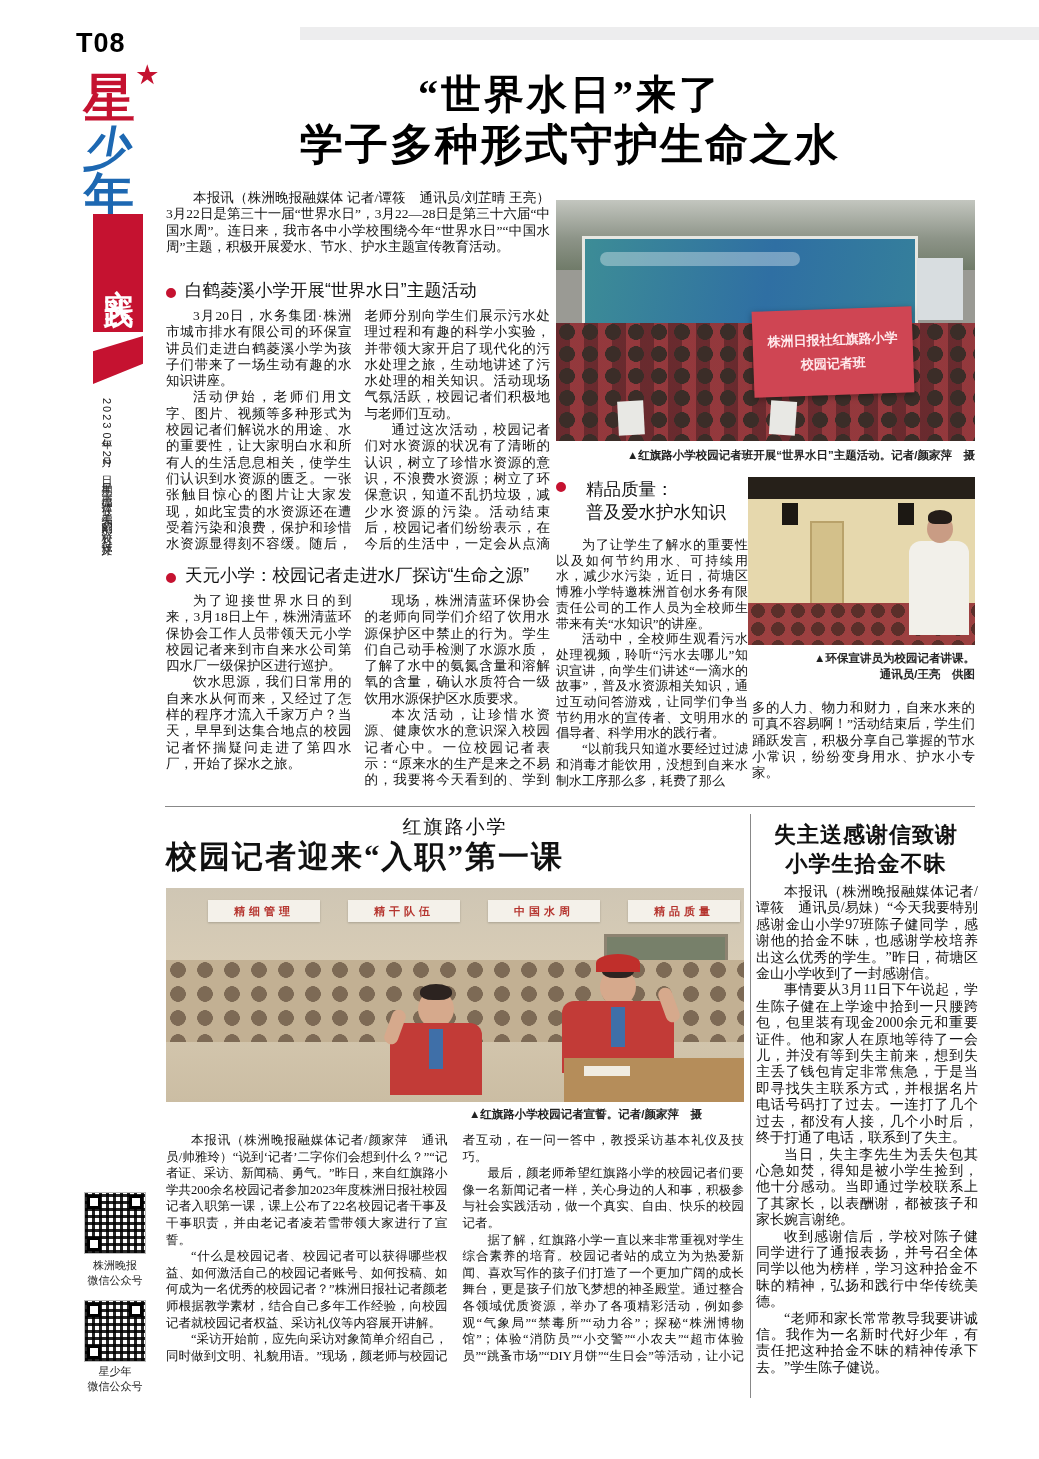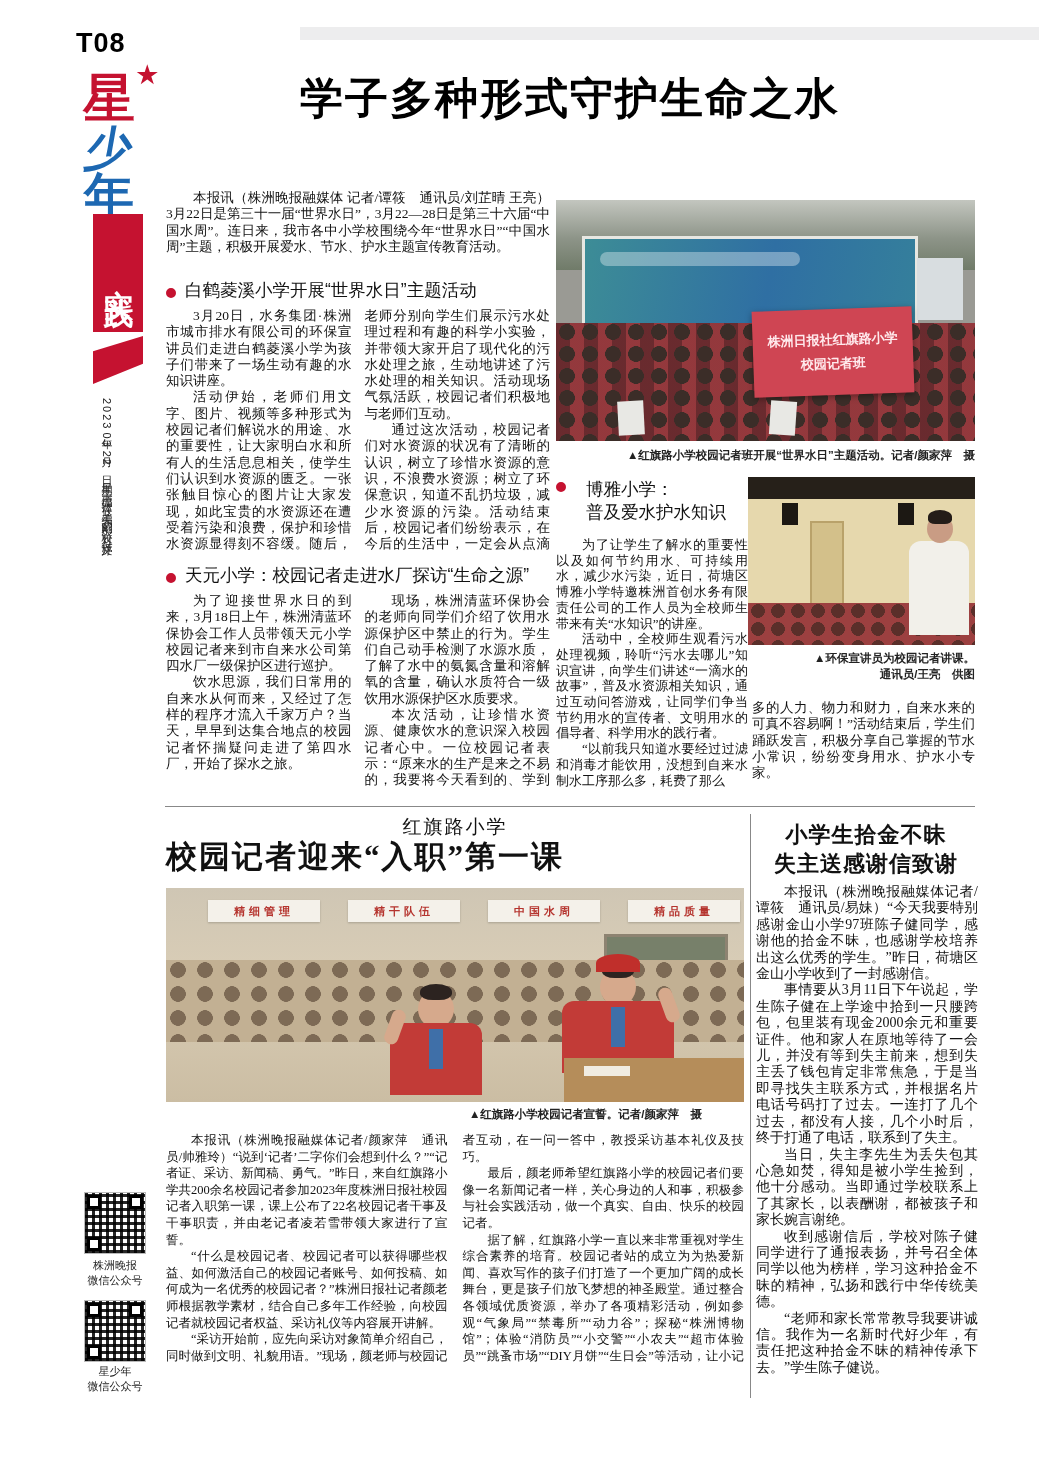--- a/index.html
+++ b/index.html
@@ -195,20 +195,21 @@
       <i class="tr"></i>
       <i class="bl"></i>
     </div>
   <div class="qr-label" style="top:1364px;">
     <div>星少年</div>
     <div>微信公众号</div>
   </div>
 
   <div class="top-strip"></div>
   <div class="headline">
+    <div class="l1">“世界水日”来了</div>
     <div class="l2">学子多种形式守护生命之水</div>
   </div>
   <div class="intro bodytext">
     <p>本报讯（株洲晚报融媒体 记者/谭筱　通讯员/刘芷晴 王亮）3月22日是第三十一届“世界水日”，3月22—28日是第三十六届“中国水周”。连日来，我市各中小学校围绕今年“世界水日”“中国水周”主题，积极开展爱水、节水、护水主题宣传教育活动。</p>
   </div>
 
   <div class="sec-head" style="left:166px; top:278px; width:400px;">
     <span class="donut"></span><span>白鹤菱溪小学开展“世界水日”主题活动</span>
   </div>
   <div class="s1-body bodytext">
@@ -236,21 +237,21 @@
   </div>
   <div class="s2-body bodytext">
     <p>为了迎接世界水日的到来，3月18日上午，株洲清蓝环保协会工作人员带领天元小学校园记者来到市自来水公司第四水厂一级保护区进行巡护。</p>
     <p>饮水思源，我们日常用的自来水从何而来，又经过了怎样的程序才流入千家万户？当天，早早到达集合地点的校园记者怀揣疑问走进了第四水厂，开始了探水之旅。</p>
     <p>现场，株洲清蓝环保协会的老师向同学们介绍了饮用水源保护区中禁止的行为。学生们自己动手检测了水源水质，了解了水中的氨氮含量和溶解氧的含量，确认水质符合一级饮用水源保护区水质要求。</p>
     <p>本次活动，让珍惜水资源、健康饮水的意识深入校园记者心中。一位校园记者表示：“原来水的生产是来之不易的，我要将今天看到的、学到的知识告诉身边的人，并用文字记下来，带动身边更多的人爱护水资源、节约用水。”</p>
   </div>
 
   <div class="sec-head two-line" style="left:556px; top:478px; width:200px;">
     <span class="donut"></span>
-    <div>博雅小学：</div>
+    <div>精品质量：</div>
     <div>普及爱水护水知识</div>
   </div>
   <div class="s3-body-left bodytext">
     <p>为了让学生了解水的重要性以及如何节约用水、可持续用水，减少水污染，近日，荷塘区博雅小学特邀株洲首创水务有限责任公司的工作人员为全校师生带来有关“水知识”的讲座。</p>
     <p>活动中，全校师生观看污水处理视频，聆听“污水去哪儿”知识宣讲，向学生们讲述“一滴水的故事”，普及水资源相关知识，通过互动问答游戏，让同学们争当节约用水的宣传者、文明用水的倡导者、科学用水的践行者。</p>
     <p>“以前我只知道水要经过过滤和消毒才能饮用，没想到自来水制水工序那么多，耗费了那么</p>
   </div>
 
   <div class="photo photo2">
     <div class="p2-top"></div>
@@ -302,22 +303,22 @@
 
   <div class="b-body">
     <p>本报讯（株洲晚报融媒体记者/颜家萍　通讯员/帅雅玲）“说到‘记者’二字你们会想到什么？”“记者证、采访、新闻稿、勇气。”昨日，来自红旗路小学共200余名校园记者参加2023年度株洲日报社校园记者入职第一课，课上公布了22名校园记者干事及干事职责，并由老记者凌若雪带领大家进行了宣誓。</p>
     <p>“什么是校园记者、校园记者可以获得哪些权益、如何激活自己的校园记者账号、如何投稿、如何成为一名优秀的校园记者？”株洲日报社记者颜老师根据教学素材，结合自己多年工作经验，向校园记者就校园记者权益、采访礼仪等内容展开讲解。</p>
     <p>“采访开始前，应先向采访对象简单介绍自己，同时做到文明、礼貌用语。”现场，颜老师与校园记者互动，在一问一答中，教授采访基本礼仪及技巧。</p>
     <p>最后，颜老师希望红旗路小学的校园记者们要像一名新闻记者一样，关心身边的人和事，积极参与社会实践活动，做一个真实、自由、快乐的校园记者。</p>
     <p>据了解，红旗路小学一直以来非常重视对学生综合素养的培育。校园记者站的成立为为热爱新闻、喜欢写作的孩子们打造了一个更加广阔的成长舞台，更是孩子们放飞梦想的神圣殿堂。通过整合各领域优质资源，举办了各项精彩活动，例如参观“气象局”“禁毒所”“动力谷”；探秘“株洲博物馆”；体验“消防员”“小交警”“小农夫”“超市体验员”“跳蚤市场”“DIY月饼”“生日会”等活动，让小记者们更加广泛的接触社会，参与社会实践，使其开阔视野、增长见识、丰富阅历。</p>
   </div>
 
   <div class="r-headline">
+    <div>失主送感谢信致谢</div>
     <div>小学生拾金不昧</div>
-    <div>失主送感谢信致谢</div>
   </div>
   <div class="r-body">
     <p>本报讯（株洲晚报融媒体记者/谭筱　通讯员/易妹）“今天我要特别感谢金山小学97班陈子健同学，感谢他的拾金不昧，也感谢学校培养出这么优秀的学生。”昨日，荷塘区金山小学收到了一封感谢信。</p>
     <p>事情要从3月11日下午说起，学生陈子健在上学途中拾到一只腰跨包，包里装有现金2000余元和重要证件。他和家人在原地等待了一会儿，并没有等到失主前来，想到失主丢了钱包肯定非常焦急，于是当即寻找失主联系方式，并根据名片电话号码打了过去。一连打了几个过去，都没有人接，几个小时后，终于打通了电话，联系到了失主。</p>
     <p>当日，失主李先生为丢失包其心急如焚，得知是被小学生捡到，他十分感动。当即通过学校联系上了其家长，以表酬谢，都被孩子和家长婉言谢绝。</p>
     <p>收到感谢信后，学校对陈子健同学进行了通报表扬，并号召全体同学以他为榜样，学习这种拾金不昧的精神，弘扬和践行中华传统美德。</p>
     <p>“老师和家长常常教导我要讲诚信。我作为一名新时代好少年，有责任把这种拾金不昧的精神传承下去。”学生陈子健说。</p>
   </div>
 
 

